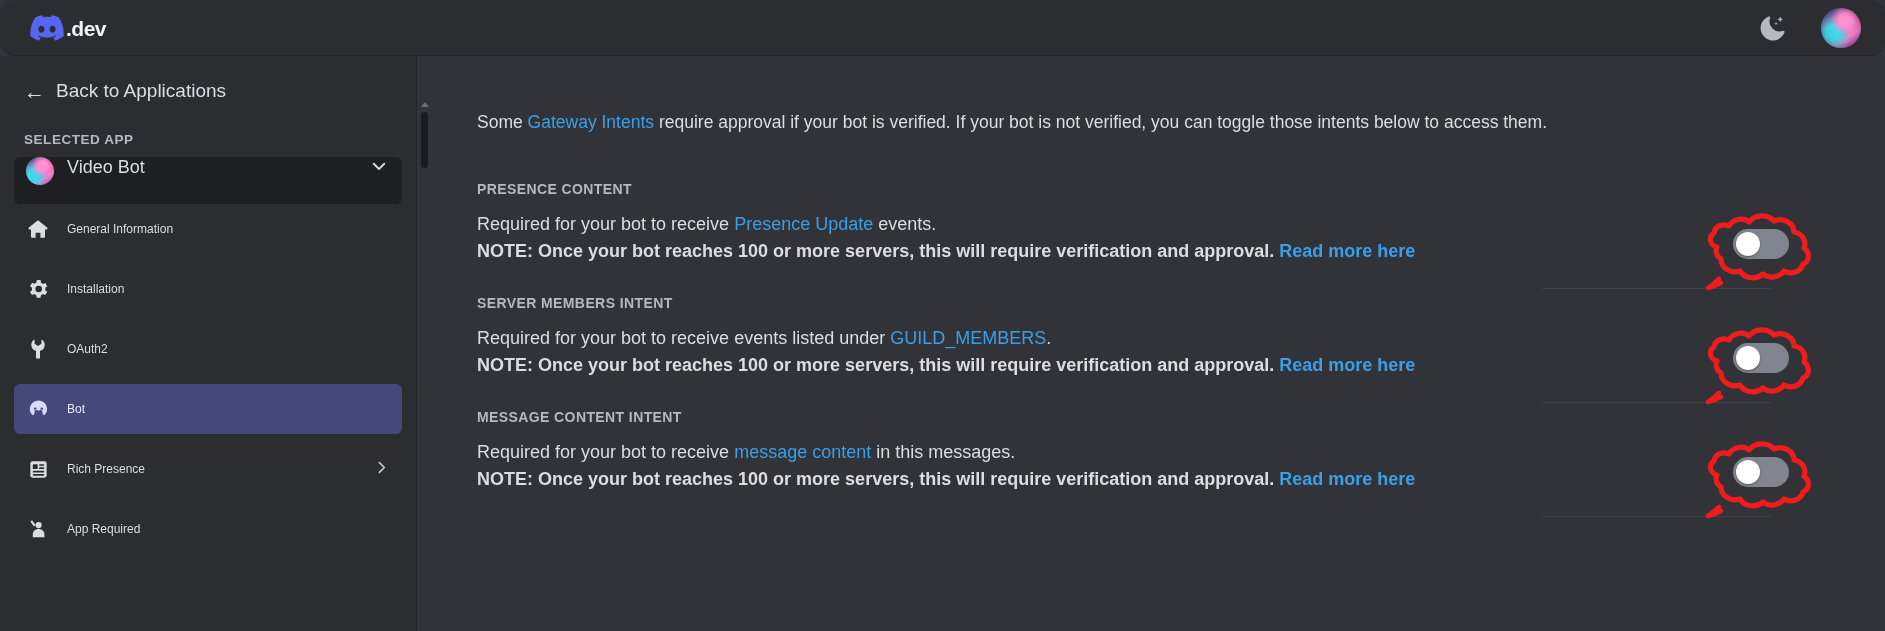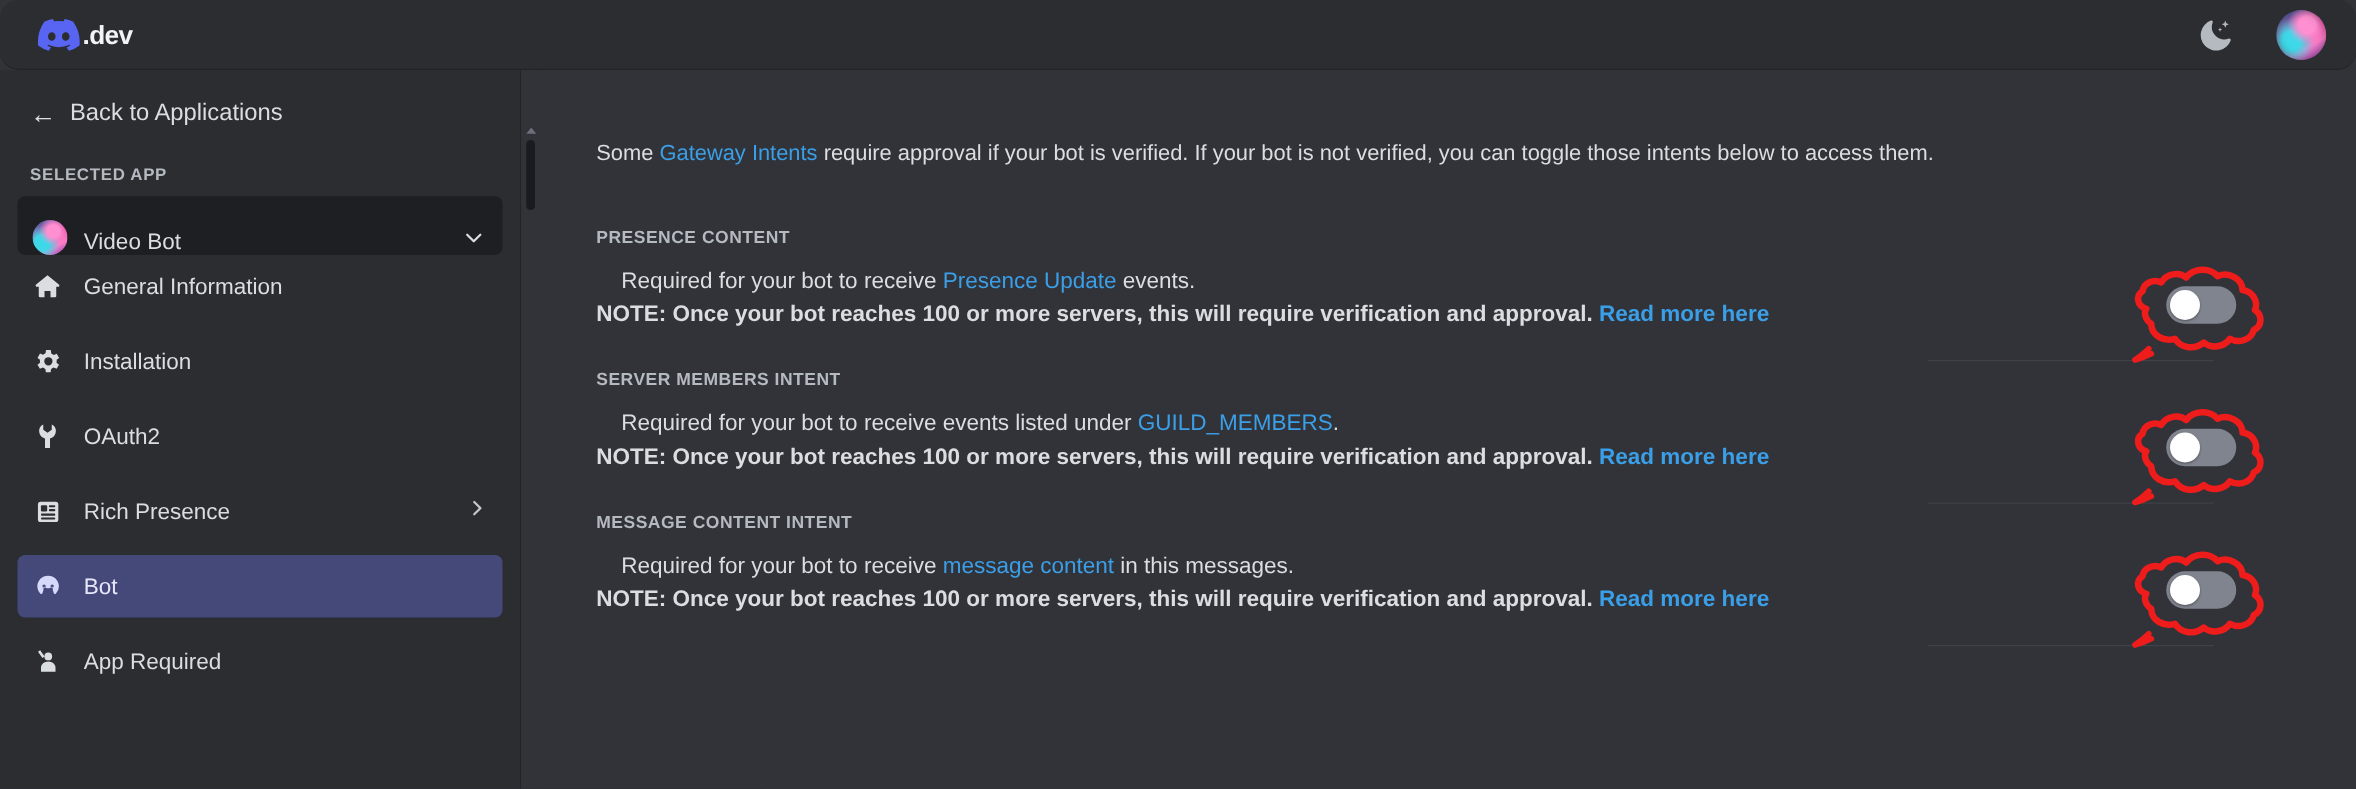--- a/index.html
+++ b/index.html
@@ -57,21 +57,21 @@
     padding: 24px 0 22px 10px;
     cursor: pointer;
   }
   .back-arrow { font-size: 21px; line-height: 1; color: #dbdee1; }
   .section-label {
     color: #b5bac1; font-size: 13.5px; font-weight: bold;
     letter-spacing: .55px; padding: 8px 0 10px 10px;
   }
   .app-pill {
     background: #1e1f22; border-radius: 6px;
-    height: 47px; display: flex; align-items: flex-end;
+    height: 47px; display: flex; align-items: flex-start;
     padding: 0 14px 0 12px; cursor: pointer;
   }
   .app-avatar {
     width: 28px; height: 28px; border-radius: 50%;
     background:
       radial-gradient(circle at 60% 32%, #ff8fd0 0 20%, rgba(255,143,208,0) 45%),
       radial-gradient(circle at 28% 65%, #3fd8e8 0 22%, rgba(63,216,232,0) 52%),
       linear-gradient(150deg, #1f6fa8 0%, #e23f9a 45%, #ff7ec9 72%, #7a3fb0 100%);
     margin-right: 13px; flex: none;
   }
@@ -85,21 +85,21 @@
     padding: 0 12px 0 11px; margin-bottom: 10px;
     cursor: pointer; color: #dbdee1;
   }
   .nav-item.active { background: #45497a; }
   .nav-item.active .nav-label { color: #e6e7fb; }
   .nav-ico {
     width: 26px; height: 26px; margin-right: 16px;
     display: flex; align-items: center; justify-content: center; flex: none;
   }
   .nav-ico svg { display: block; }
-  .nav-label { font-size: 18px; }
+  .nav-label { font-size: 12px; }
   .nav-chevron { margin-left: auto; color: #b5bac1; }
 
   
   .main-wrap { flex: 1; position: relative; min-width: 0; background: #313338; }
   .scrollgutter {
     position: absolute; left: 0; top: 0; bottom: 0; width: 14px;
     background: #313338;
   }
   .scrollthumb {
     position: absolute; left: 4px; top: 56px; width: 7px; height: 56px;
@@ -121,21 +121,21 @@
     margin-bottom: 46px;
   }
   a.lnk { color: #3b9fe8; text-decoration: none; cursor: pointer; }
   a.lnk.bold { font-weight: bold; }
 
   .intent-block { position: relative; padding-bottom: 24px; margin-bottom: 6px; }
   .intent-title {
     color: #b5bac1; font-size: 14px; font-weight: bold;
     letter-spacing: .4px; margin-bottom: 14px;
   }
-  .intent-desc { color: #dbdee1; font-size: 18px; line-height: 1.5; margin-left: 20px; }
+  .intent-desc { color: #dbdee1; font-size: 18px; line-height: 1.5; }
   .intent-note { color: #dbdee1; font-size: 18px; font-weight: bold; line-height: 1.5; }
   .divider {
     position: absolute; left: 1065px; right: 114px; bottom: 0;
     height: 1px; background: #3f4147;
   }
 
   
   .toggle-area {
     position: absolute; right: 16px; top: 14px;
     width: 196px; height: 108px;
@@ -220,46 +220,46 @@
 
     <div class="nav-item">
       <span class="nav-ico">
         <svg width="24" height="24" viewBox="0 0 24 24" aria-hidden="true">
           <path fill="#dbdee1" d="M8.6 2.6v4.2L12 9.1l3.4-2.3V2.6a6 6 0 0 1-1.4 11.2v7.6h-4v-7.6A6 6 0 0 1 8.6 2.6z"></path>
         </svg>
       </span>
       <span class="nav-label">OAuth2</span>
     </div>
 
+    <div class="nav-item active">
+      <span class="nav-ico">
+        <svg width="25" height="25" viewBox="0 0 24 24" aria-hidden="true">
+          <path fill="#d7d9fb" d="M12 3.4c-4.6 0-8.3 3.6-8.3 8.1 0 2.2.9 4.2 2.3 5.6a1 1 0 0 0 1.6-.3c.5-1 .9-2.6.9-4.4 0-.5.6-.8 1-.4.7.7 1.6 1.1 2.5 1.1s1.8-.4 2.5-1.1c.4-.4 1-.1 1 .4 0 1.8.4 3.4.9 4.4a1 1 0 0 0 1.6.3 7.9 7.9 0 0 0 2.3-5.6c0-4.5-3.7-8.1-8.3-8.1zm-3.1 9.3a1.3 1.3 0 1 1 1.3-1.3 1.3 1.3 0 0 1-1.3 1.3zm6.2 0a1.3 1.3 0 1 1 1.3-1.3 1.3 1.3 0 0 1-1.3 1.3z"></path>
+        </svg>
+      </span>
+      <span class="nav-label">Bot</span>
+    </div>
+
     <div class="nav-item">
       <span class="nav-ico">
         <svg width="23" height="23" viewBox="0 0 24 24" aria-hidden="true">
           <rect x="3.5" y="3.5" width="17" height="17" rx="2.2" fill="#dbdee1"></rect>
           <rect x="6" y="6.4" width="5.2" height="5.2" rx="1" fill="#2b2d31"></rect>
           <rect x="6" y="13.4" width="12" height="1.8" rx=".9" fill="#2b2d31"></rect>
           <rect x="6" y="16.6" width="12" height="1.8" rx=".9" fill="#2b2d31"></rect>
           <rect x="12.6" y="6.4" width="5.4" height="1.8" rx=".9" fill="#2b2d31"></rect>
           <rect x="12.6" y="9.7" width="5.4" height="1.8" rx=".9" fill="#2b2d31"></rect>
         </svg>
       </span>
       <span class="nav-label">Rich Presence</span>
       <span class="nav-chevron">
         <svg width="17" height="17" viewBox="0 0 24 24" aria-hidden="true">
           <path fill="none" stroke="#c4c7cc" stroke-width="2.4" stroke-linecap="round" stroke-linejoin="round" d="M9 5l7 7-7 7"></path>
         </svg>
       </span>
-    </div>
-
-    <div class="nav-item active">
-      <span class="nav-ico">
-        <svg width="25" height="25" viewBox="0 0 24 24" aria-hidden="true">
-          <path fill="#d7d9fb" d="M12 3.4c-4.6 0-8.3 3.6-8.3 8.1 0 2.2.9 4.2 2.3 5.6a1 1 0 0 0 1.6-.3c.5-1 .9-2.6.9-4.4 0-.5.6-.8 1-.4.7.7 1.6 1.1 2.5 1.1s1.8-.4 2.5-1.1c.4-.4 1-.1 1 .4 0 1.8.4 3.4.9 4.4a1 1 0 0 0 1.6.3 7.9 7.9 0 0 0 2.3-5.6c0-4.5-3.7-8.1-8.3-8.1zm-3.1 9.3a1.3 1.3 0 1 1 1.3-1.3 1.3 1.3 0 0 1-1.3 1.3zm6.2 0a1.3 1.3 0 1 1 1.3-1.3 1.3 1.3 0 0 1-1.3 1.3z"></path>
-        </svg>
-      </span>
-      <span class="nav-label">Bot</span>
     </div>
 
     <div class="nav-item">
       <span class="nav-ico">
         <svg width="24" height="24" viewBox="0 0 24 24" aria-hidden="true">
           <circle cx="12.6" cy="8.1" r="3.1" fill="#dbdee1"></circle>
           <path fill="#dbdee1" d="M12.6 12.1c-3.2 0-5.8 2.2-5.8 5v3.2h11.6v-3.2c0-2.8-2.6-5-5.8-5z"></path>
           <path fill="#dbdee1" d="M6.1 3.2 4.4 4.4l3.5 5 1.8-1.2z"></path>
         </svg>
       </span>

